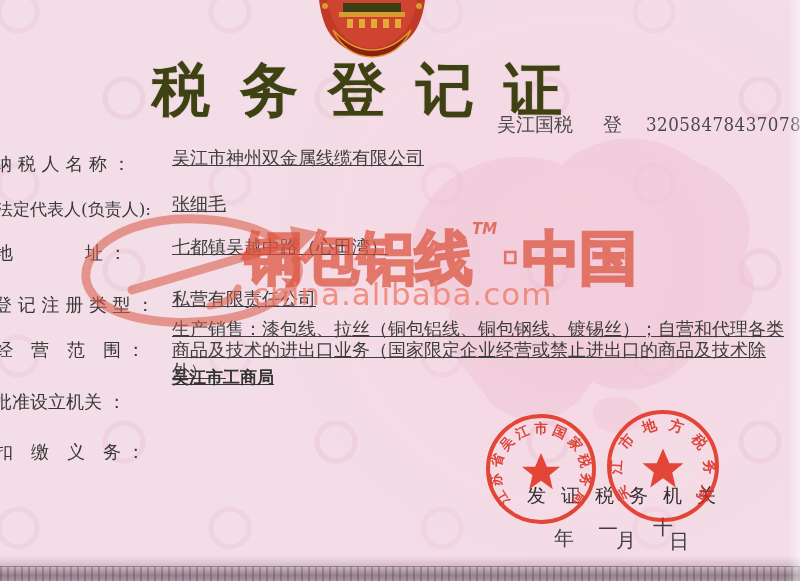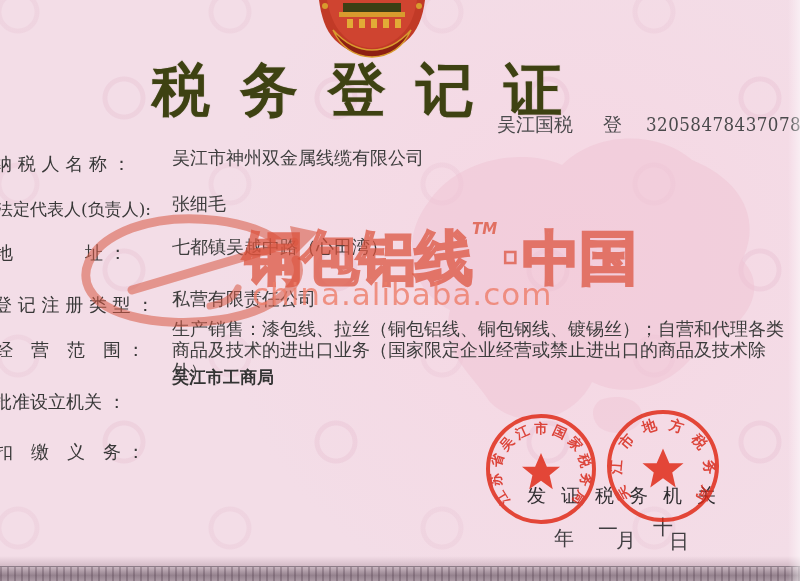--- a/index.html
+++ b/index.html
@@ -24,21 +24,21 @@
     position:absolute; left:152px; top:52px; z-index:2; margin:0;
     font-size:58px; font-weight:bold; letter-spacing:30px; white-space:nowrap;
     color:#3e4212; text-shadow:0 0 1px rgba(62,66,18,0.6);
   }
   .serial{position:absolute; left:497px; top:112px; z-index:2; white-space:nowrap; color:#4a4a4c;}
   .serial .s-prefix{font-size:19px;margin-top:24px;}
   .serial .s-char{font-size:19px; margin-left:30px;}
   .serial .s-number{font-size:19px; margin-left:24px; display:inline-block; transform:scaleX(0.88); transform-origin:left center; letter-spacing:0.5px;}
   .row{position:absolute; z-index:2; white-space:nowrap;}
   .row .lbl{color:#383838; font-size:18px;}
-  .row .val{color:#3d3d3d; font-size:18px;}
+  .row .val{color:#3d3d3d; font-size:18px;text-decoration:underline;}
   .scope-val{white-space:normal; width:628px; font-size:15.5px; line-height:21px;}
   .caption{position:absolute; left:527px; top:483px; z-index:3; font-size:19px; letter-spacing:15px; color:#2f2d30; white-space:nowrap;}
   .date{position:absolute; left:490px; top:508px; width:220px; height:48px; z-index:3; color:#3f3d40; font-size:20px;}
   .date span{position:absolute;}
   .d-year{left:2px; top:2px;}
   .d-year-u{left:64px; top:17px;}
   .d-month{left:108px; top:8px;}
   .d-month-u{left:126px; top:19px;}
   .d-day{left:163px; top:6px;}
   .d-day-u{left:179px; top:20px;}

